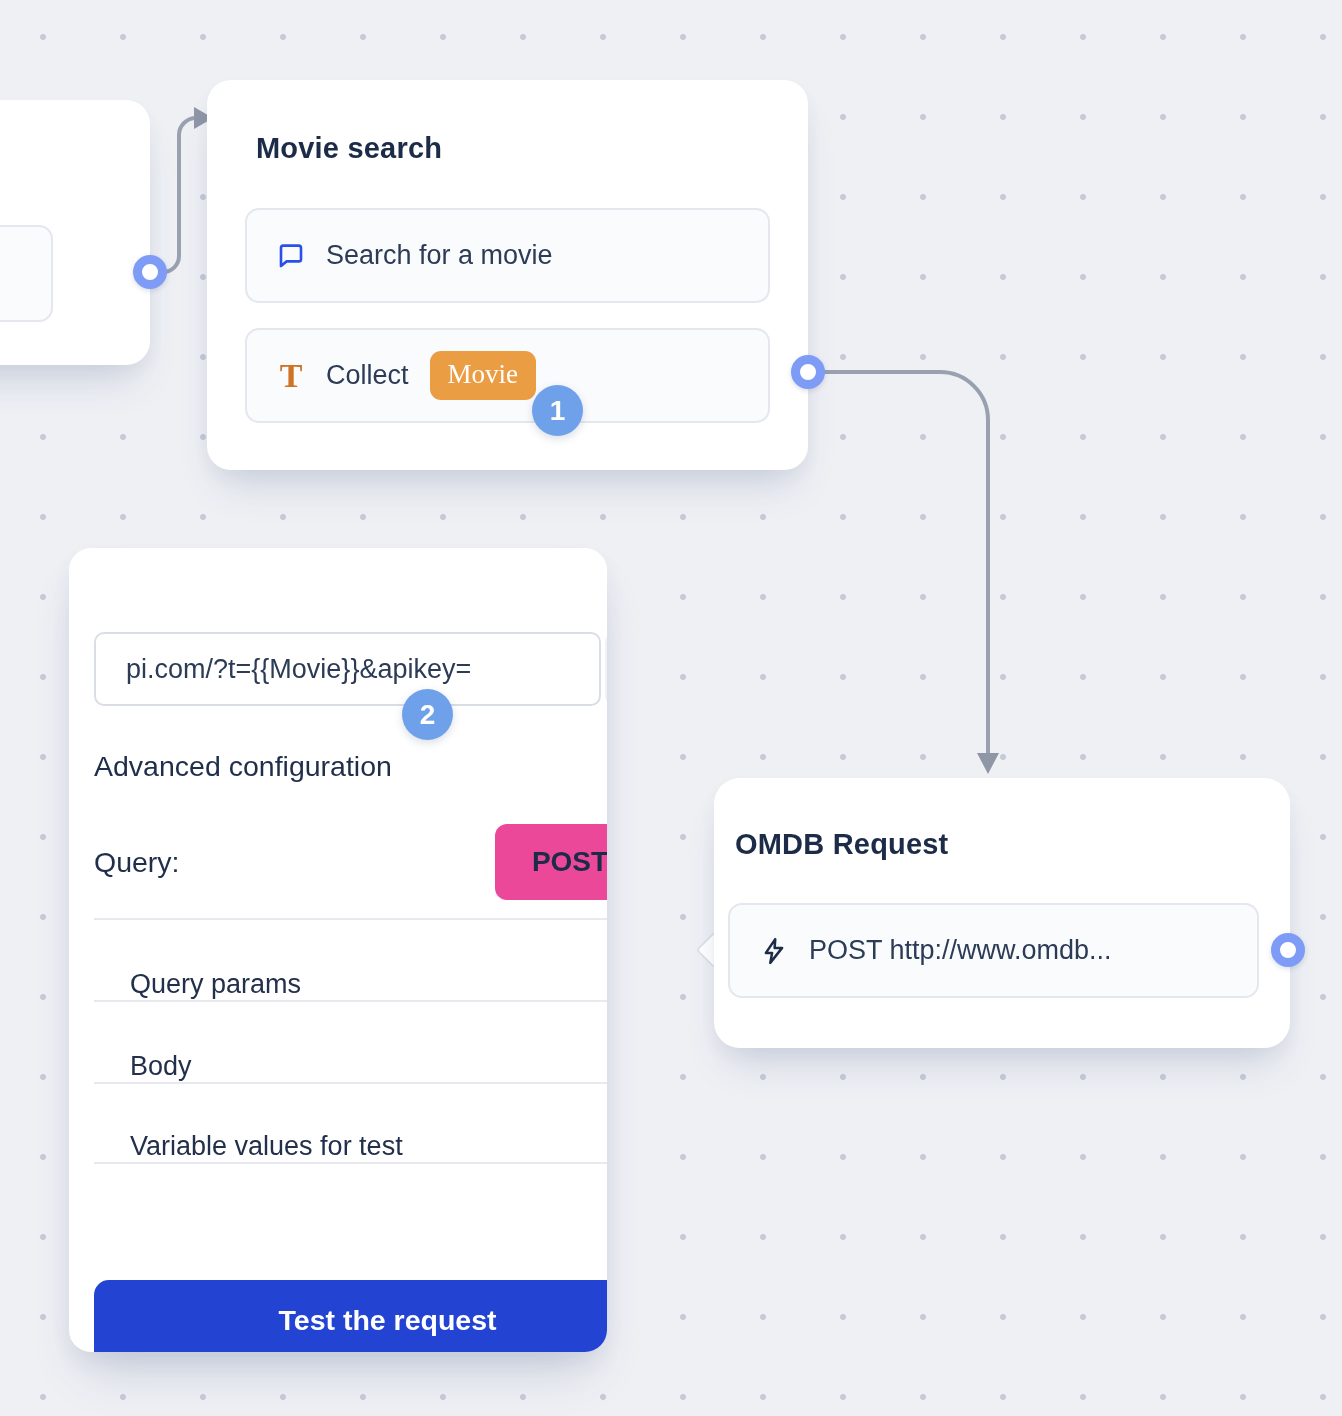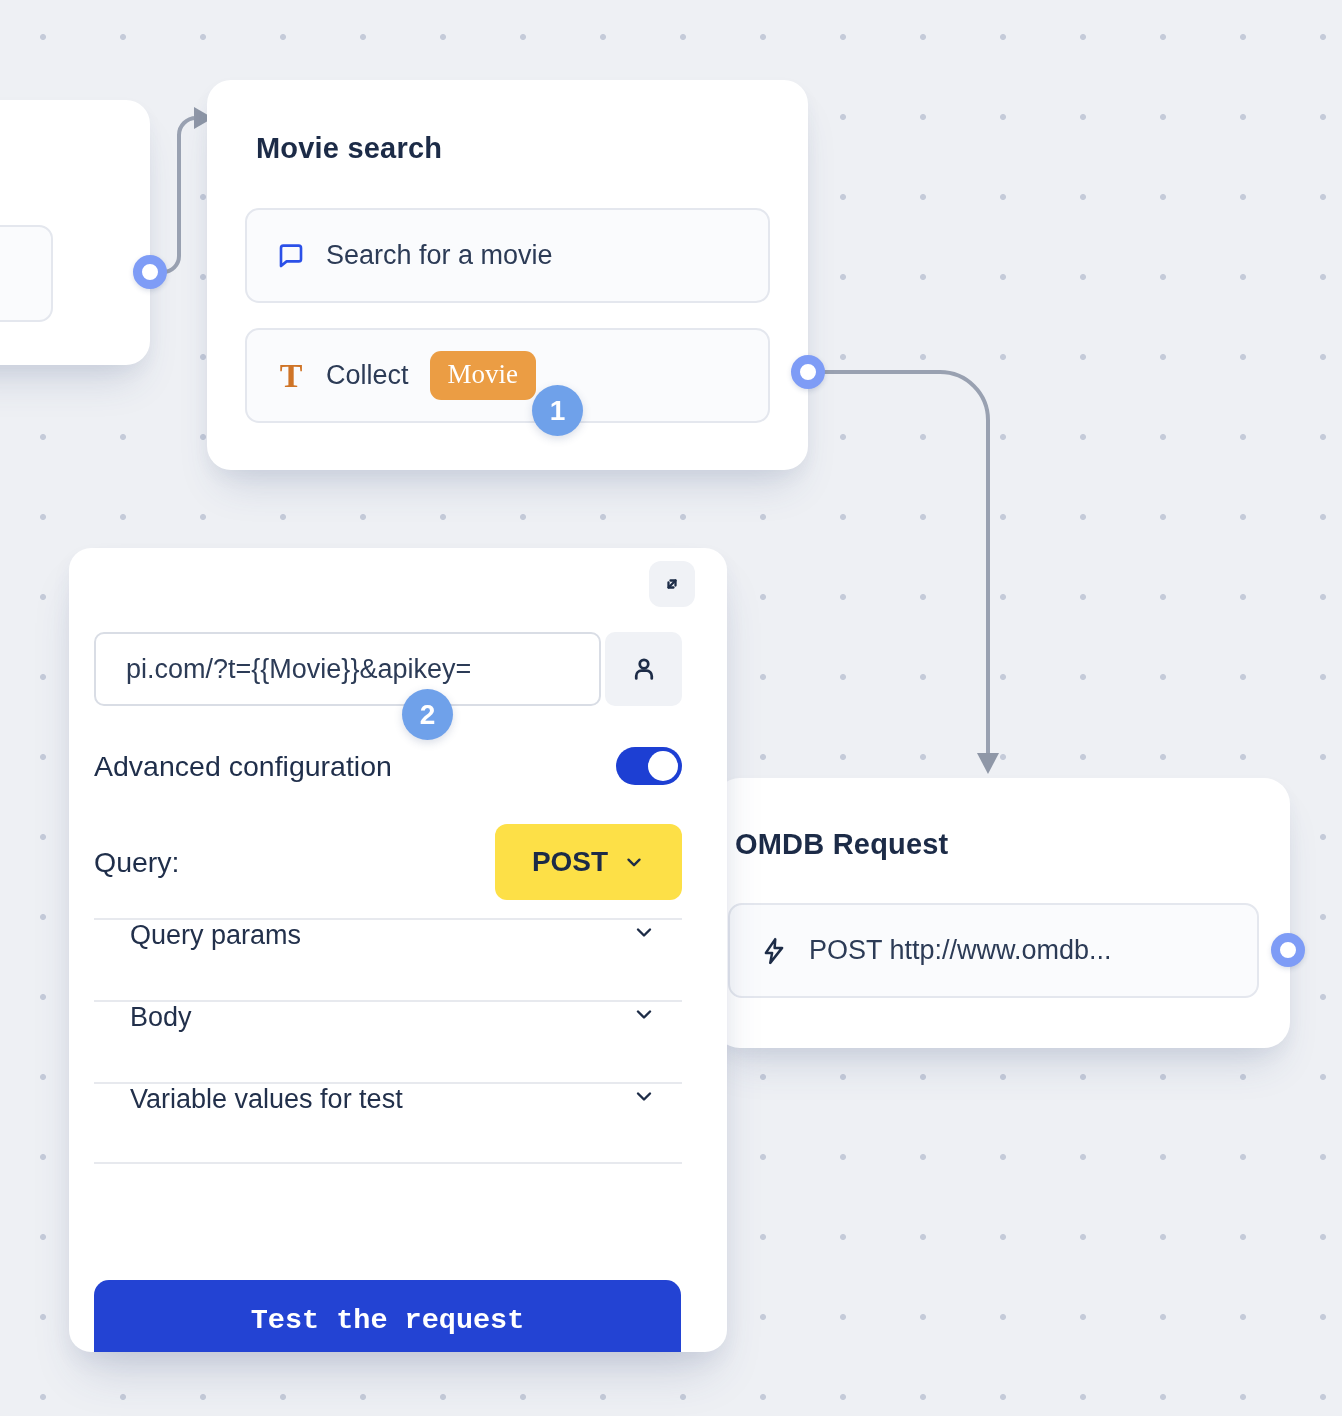--- a/index.html
+++ b/index.html
@@ -46,21 +46,21 @@
   }
 
   .num-badge{
     position:absolute;width:51px;height:51px;border-radius:50%;background:#6fa1ea;
     color:#fff;font-size:28px;font-weight:700;display:flex;align-items:center;justify-content:center;
     z-index:8;box-shadow:0 3px 8px rgba(50,70,120,.18);
   }
 
   
   .panel{
-    position:absolute;left:69px;top:548px;width:658px;height:804px;background:#fff;
+    position:absolute;left:69px;top:548px;width:538px;height:804px;background:#fff;
     border-radius:22px;z-index:5;overflow:hidden;
     box-shadow:0 30px 50px -16px rgba(50,70,120,.22),0 10px 20px rgba(50,70,120,.06);
   }
   .icon-btn{
     position:absolute;background:#f0f2f6;border:none;border-radius:12px;cursor:pointer;
     display:flex;align-items:center;justify-content:center;padding:0;
   }
   .expand-btn{left:580px;top:13px;width:46px;height:46px;}
   .url-input{
     position:absolute;left:25px;top:84px;width:507px;height:74px;border:2px solid #d9dde5;
@@ -70,37 +70,37 @@
   .person-btn{left:536px;top:84px;width:77px;height:74px;border-radius:10px;}
 
   .adv-row{position:absolute;left:25px;top:198px;width:588px;height:40px;display:flex;align-items:center;justify-content:space-between;}
   .adv-label{font-size:28.5px;color:#1f2e4a;}
   .toggle{position:relative;width:66px;height:38px;border-radius:19px;background:#1d3fd3;cursor:pointer;flex:0 0 auto;}
   .toggle .knob{position:absolute;right:4px;top:4px;width:30px;height:30px;border-radius:50%;background:#fff;}
 
   .method-row{position:absolute;left:25px;top:276px;width:588px;height:76px;display:flex;align-items:center;justify-content:space-between;}
   .method-label{font-size:28.5px;color:#1f2e4a;}
   .method-select{
-    width:187px;height:76px;background:#fde047;border:none;border-radius:12px;cursor:pointer;
+    width:187px;height:76px;background:#ec4899;border:none;border-radius:12px;cursor:pointer;
     display:flex;align-items:center;justify-content:center;gap:15px;
     font-size:28px;font-weight:600;color:#1c2b47;font-family:inherit;
   }
 
   .sections{position:absolute;left:25px;top:370px;width:588px;}
   .section-row{
-    height:82px;display:flex;align-items:flex-start;justify-content:space-between;
+    height:82px;display:flex;align-items:flex-end;justify-content:space-between;
     border-top:2px solid #e7e9ee;padding:0 26px 0 36px;cursor:pointer;
   }
   .section-row:last-of-type{border-bottom:2px solid #e7e9ee;}
   .section-label{font-size:27px;color:#22304b;}
 
   .test-btn{
     position:absolute;left:25px;top:732px;width:587px;height:80px;background:#2343d3;border:none;
     border-radius:15px 15px 0 0;color:#fff;font-size:28.5px;font-weight:700;cursor:pointer;
-    font-family:Liberation Mono, monospace;
+    font-family:Liberation Sans, sans-serif;
   }
 
   svg.stroke-ic{display:block;}
 </style>
 </head>
 <body>
 
 <div class="canvas">
 
   <svg class="wires" viewBox="0 0 1342 1416">

